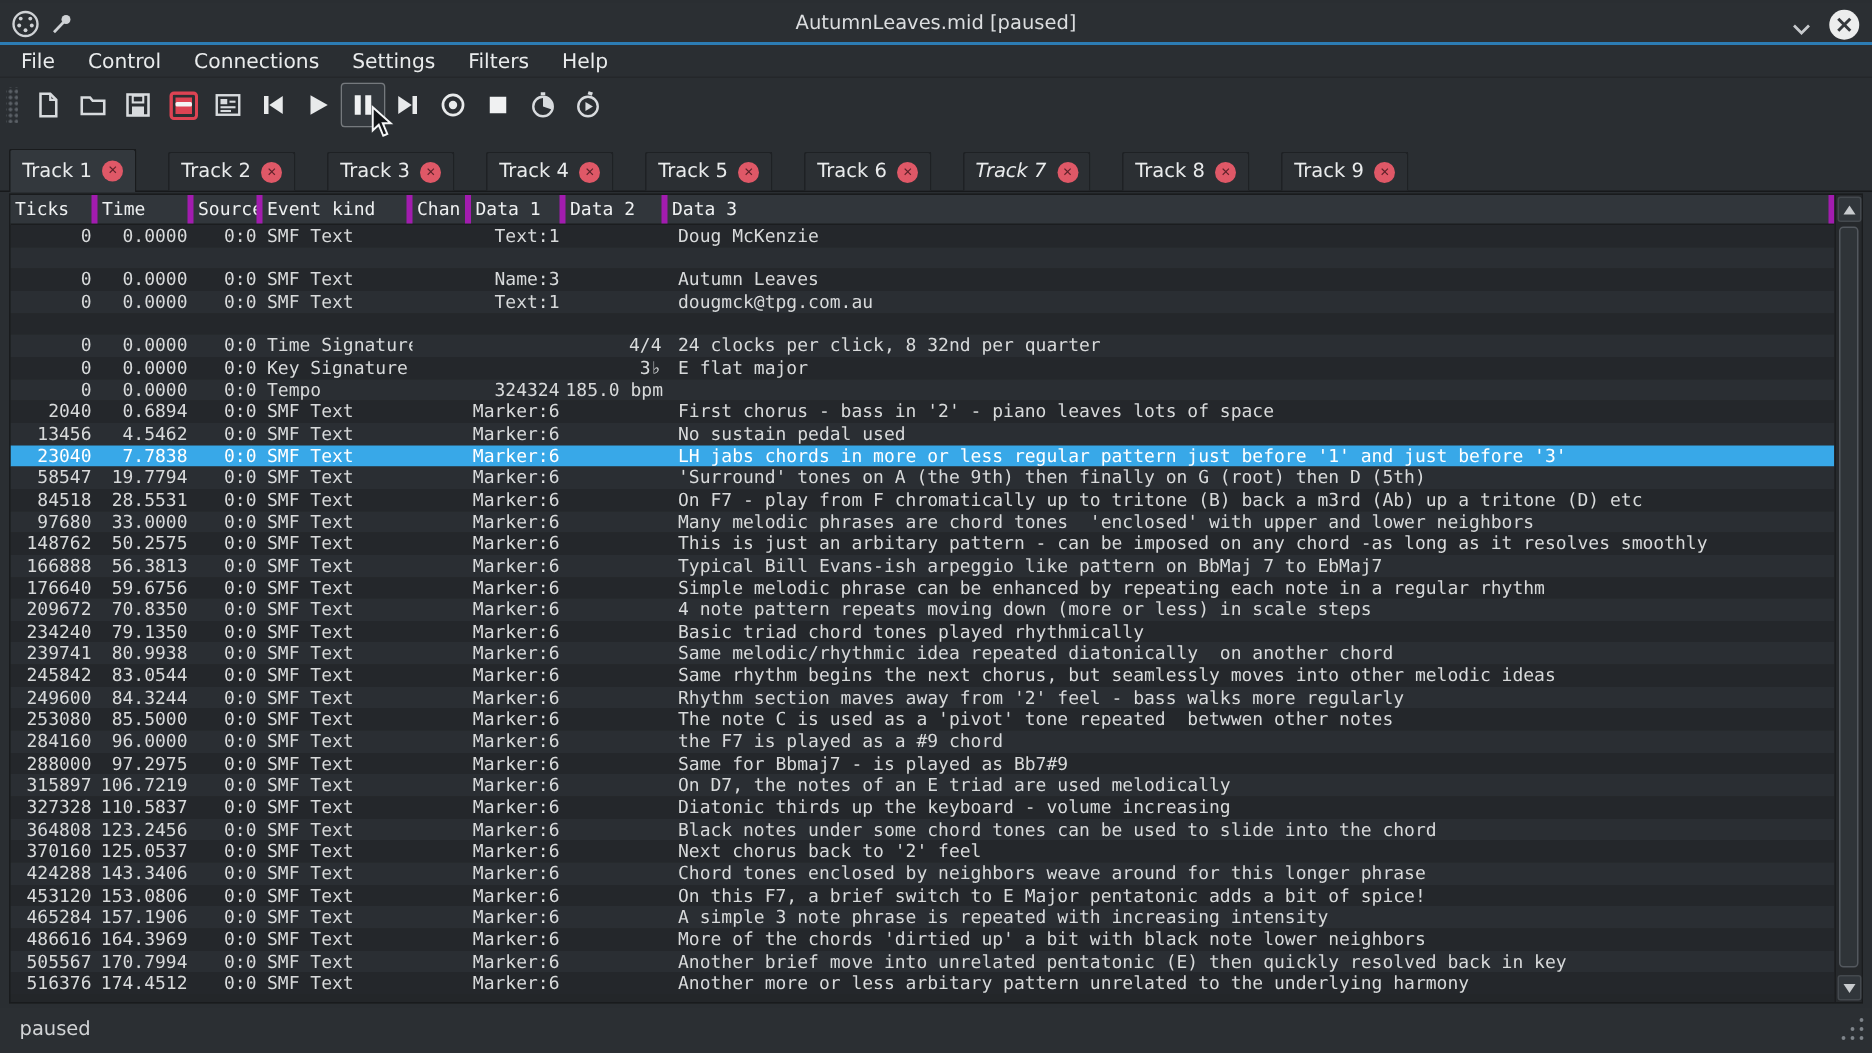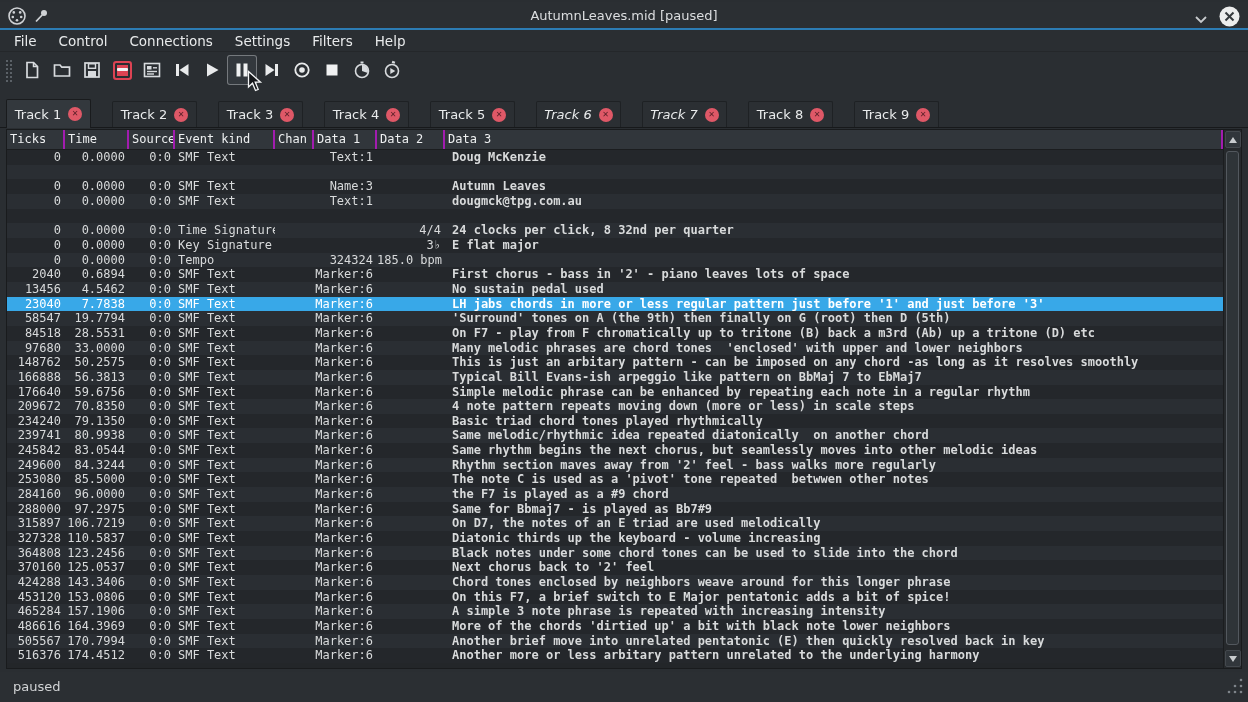--- a/index.html
+++ b/index.html
@@ -58,33 +58,33 @@
   .table-frame{
     position:absolute;left:6px;top:129px;width:1236px;height:540px;
     background:#232629;border:1px solid #191b1d;
   }
   .grid{display:grid;grid-template-columns:58px 64px 46px 100px 39px 63px 68px 1fr;}
   .table-header{
     position:absolute;left:0;top:0;width:1216px;height:20px;background:#31363b;
     font-family:"DejaVu Sans Mono",monospace;font-size:12px;color:#eef0f1;
     border-bottom:1px solid #1b1d1f;
   }
-  .hcell{line-height:19px;padding-left:3px;border-right:2px solid #a21caf;overflow:hidden;white-space:pre;}
+  .hcell{line-height:19px;padding-left:3px;border-right:4px solid #a21caf;overflow:hidden;white-space:pre;}
   .table-body{
     position:absolute;left:0;top:20px;width:1216px;height:514px;overflow:hidden;
     font-family:"DejaVu Sans Mono",monospace;font-size:12px;color:#d8dadb;
   }
   .trow{height:14.66px;}
   .trow:nth-child(odd){background:#24272b;}
   .trow:nth-child(even){background:#2a2e33;}
   .trow.selected{background:#38a8e8;color:#ffffff;}
   .tcell{line-height:14.6px;overflow:hidden;white-space:pre;}
   .tcell.ra{text-align:right;padding-right:4px;}
   .tcell.la{text-align:left;padding-left:3px;}
-  .tcell.c7{padding-left:7px;font-weight:bold;}
+  .tcell.c7{padding-left:7px;}
   
   .vscroll{position:absolute;right:0;top:0;bottom:0;width:18px;background:#26292c;border-left:1px solid #1b1d1f;}
   .sbtn{position:absolute;left:1px;width:16px;height:17px;background:#31363b;border:1px solid #44494e;border-radius:2px;
     display:flex;align-items:center;justify-content:center;}
   .sbtn.up{top:1px;} .sbtn.down{bottom:1px;}
   .sthumb{position:absolute;left:2px;top:21px;width:13px;height:494px;background:#2f3438;border:1px solid #53585e;border-radius:3px;}
   
   .statusbar{position:absolute;left:0;top:672px;width:1248px;height:30px;background:#2b2f33;}
   .status-text{position:absolute;left:13px;top:0;height:30px;line-height:30px;font-size:13px;color:#d2d4d6;}
   .resize-grip{position:absolute;right:4px;bottom:3px;}
@@ -235,21 +235,21 @@
       </div>
       <div class="tab">
         <div class="tab-label" style="white-space: pre;">Track 4</div>
         <div class="tab-close">✕</div>
       </div>
       <div class="tab">
         <div class="tab-label" style="white-space: pre;">Track 5</div>
         <div class="tab-close">✕</div>
       </div>
       <div class="tab">
-        <div class="tab-label" style="white-space: pre; font-style: italic;">Track 6</div>
+        <div class="tab-label" style="white-space: pre;">Track 6</div>
         <div class="tab-close">✕</div>
       </div>
       <div class="tab">
         <div class="tab-label" style="white-space: pre; font-style: italic;">Track 7</div>
         <div class="tab-close">✕</div>
       </div>
       <div class="tab">
         <div class="tab-label" style="white-space: pre;">Track 8</div>
         <div class="tab-close">✕</div>
       </div>

